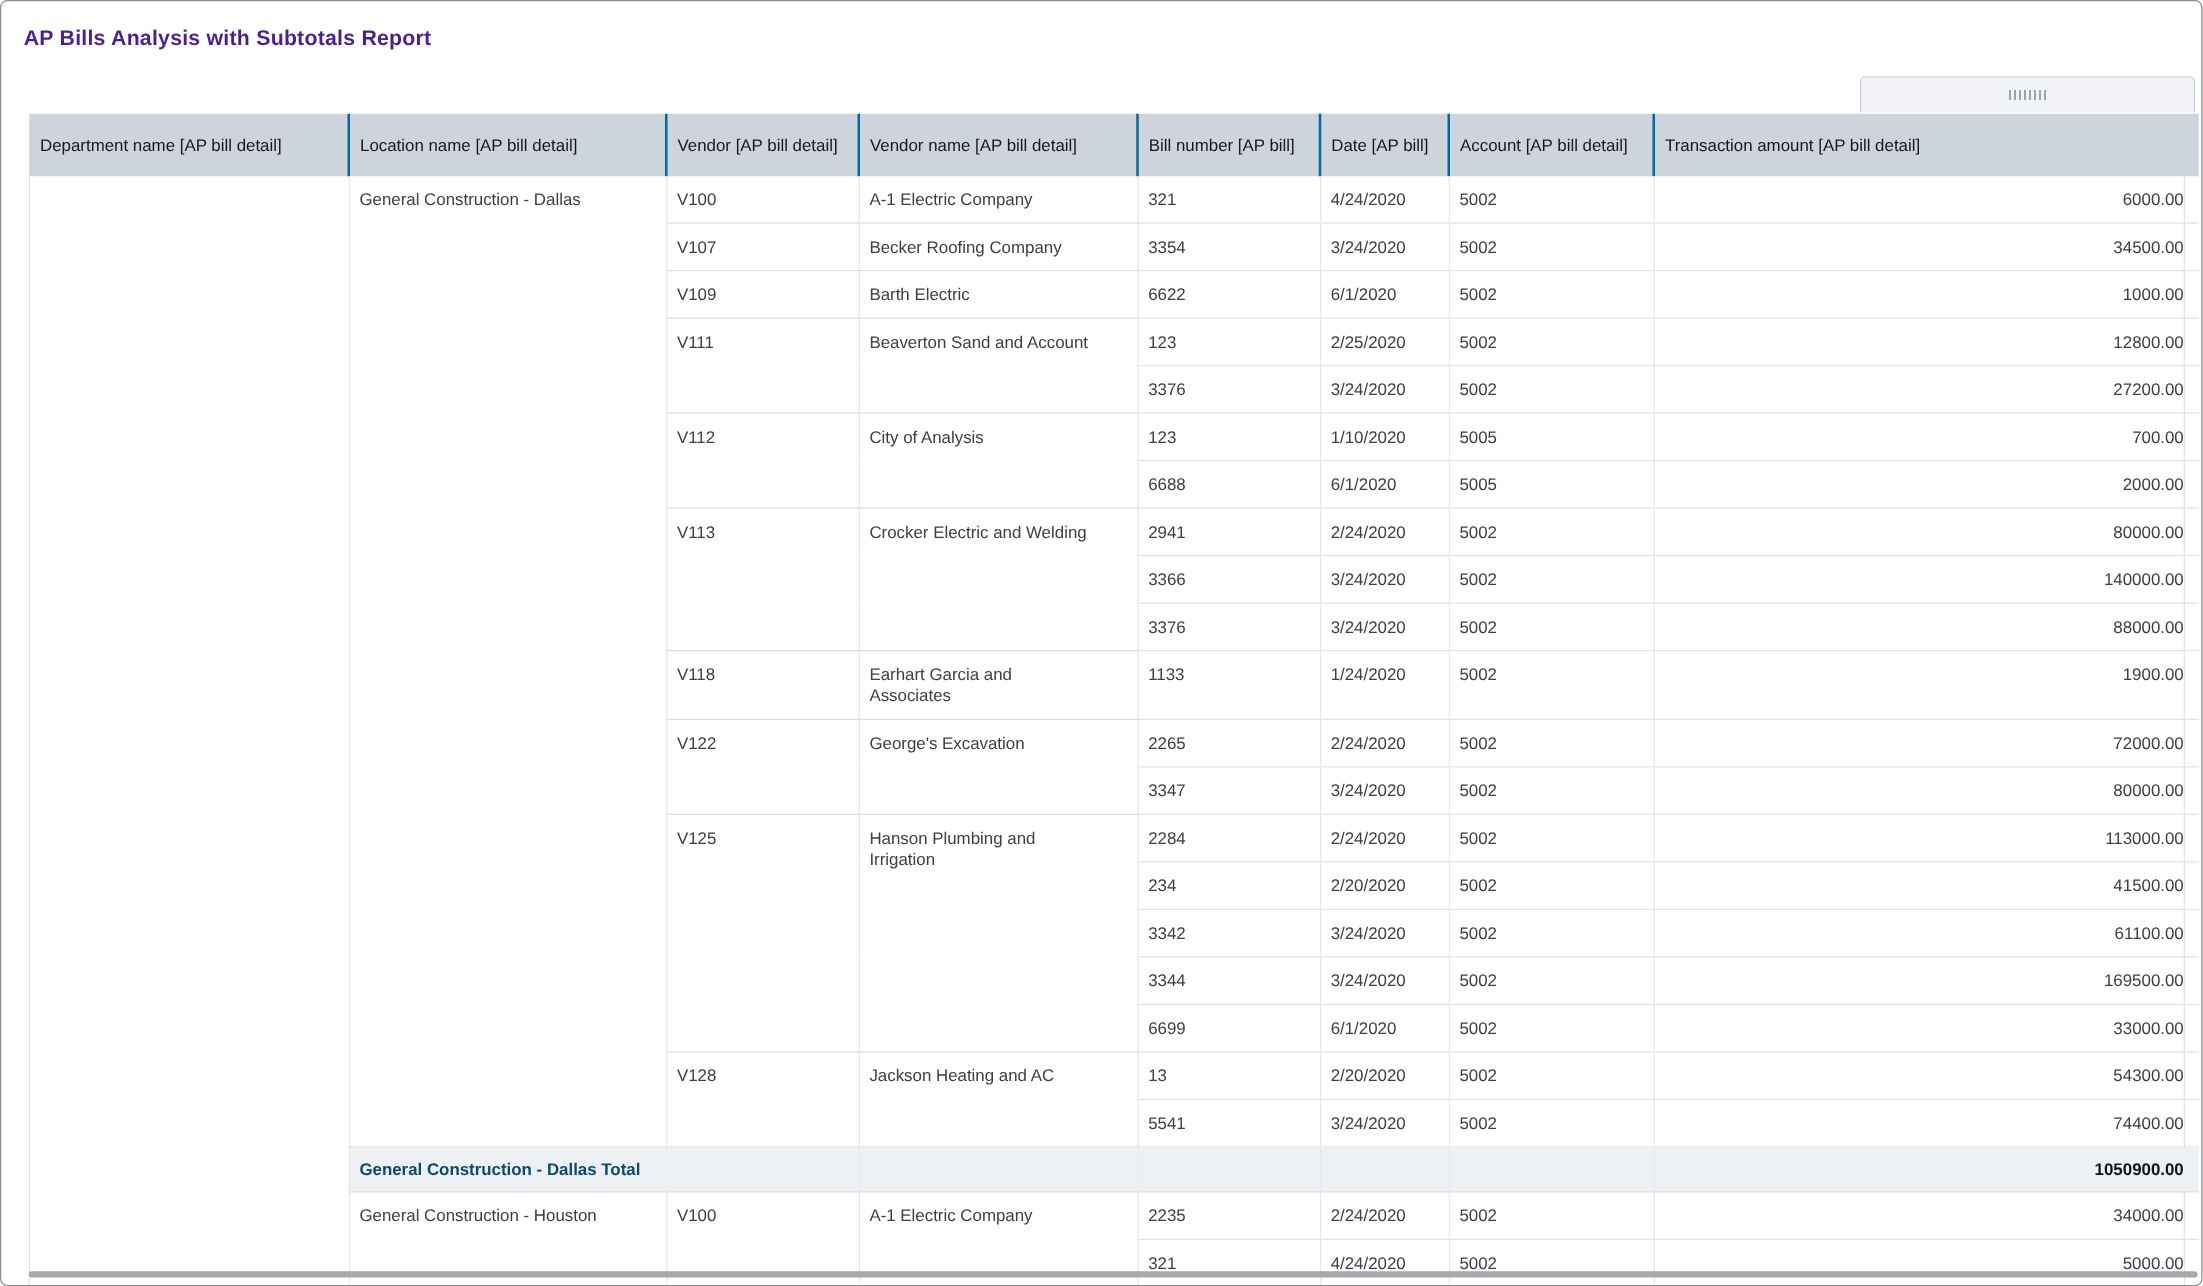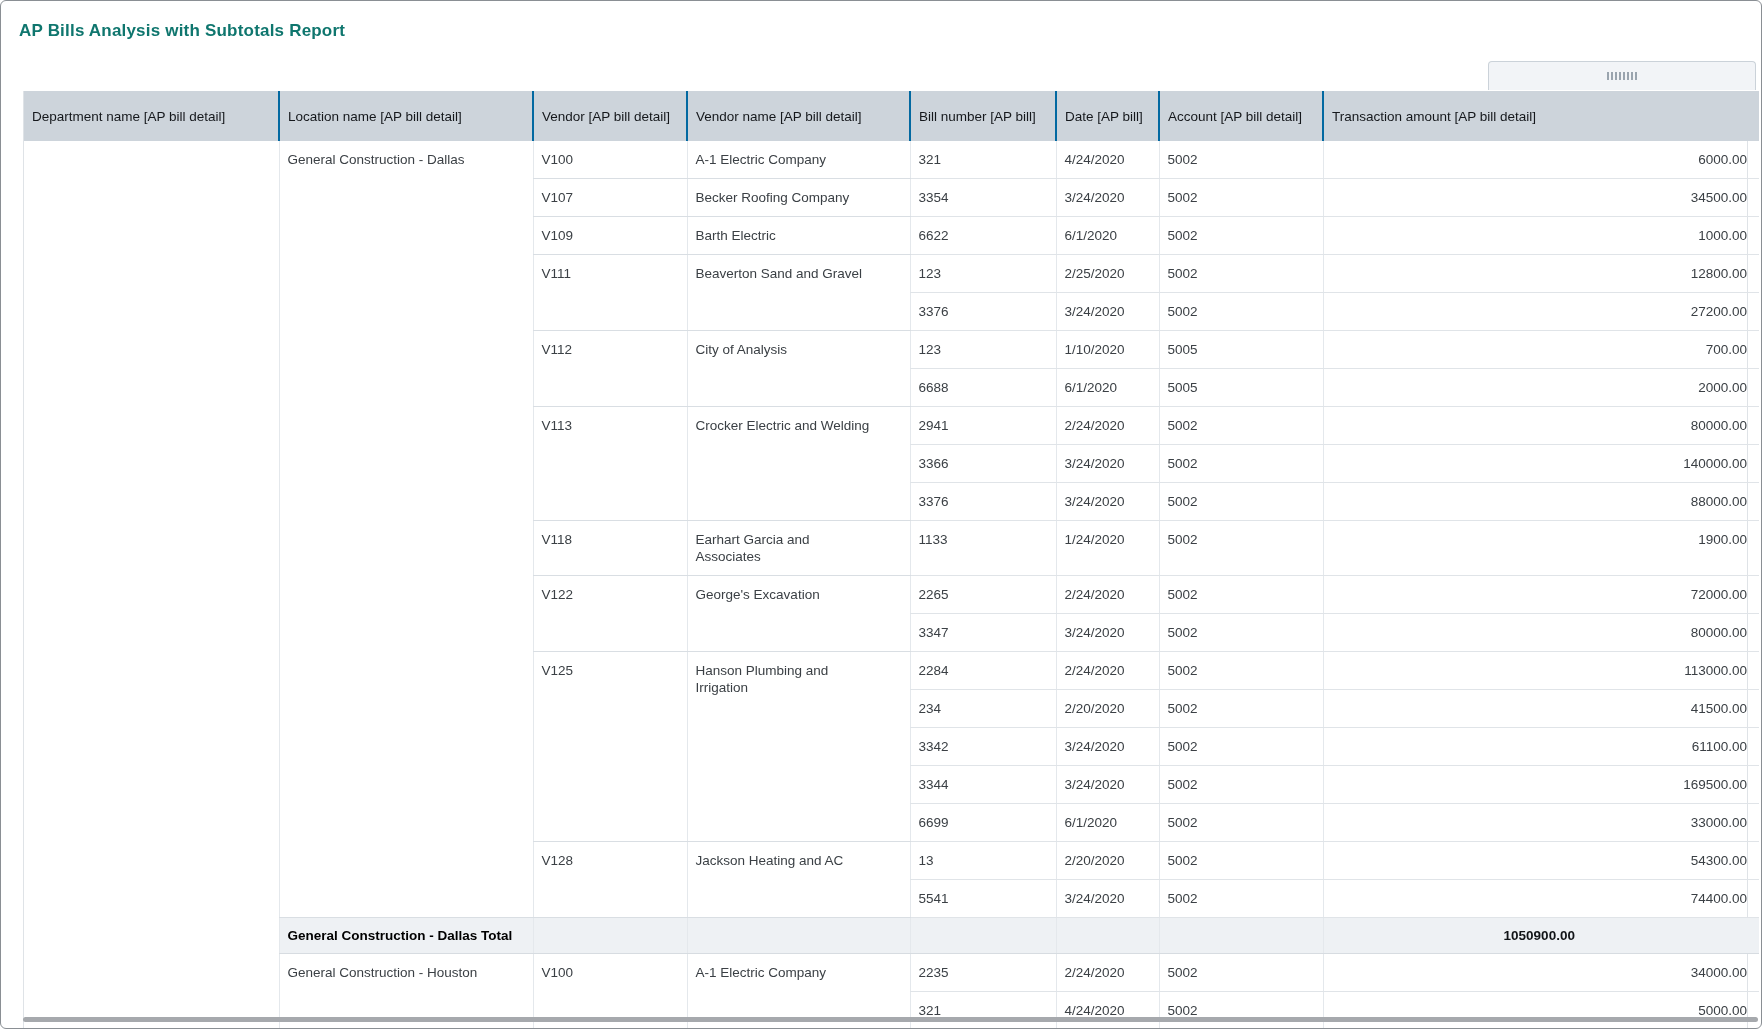--- a/index.html
+++ b/index.html
@@ -8,21 +8,21 @@
     background:#ffffff;
     border:1px solid #8a8f94;
     border-radius:6px;
     overflow:hidden;
     position:relative;
     font-family:"Liberation Sans", sans-serif;
     color:#3b4045;
   }
   .page-title{
     position:absolute;top:20px;left:18px;
-    font-size:17px;font-weight:bold;color:#0f766e;
+    font-size:17px;font-weight:bold;color:#4c1d95;
     letter-spacing:.2px;
   }
   
   .handle-box{
     position:absolute;top:60px;left:1487px;width:268px;height:29px;
     background:#f2f4f7;
     border:1px solid #cbd2d9;border-bottom:none;
     border-radius:4px 4px 0 0;
     display:flex;align-items:center;justify-content:center;
     box-sizing:border-box;
@@ -59,22 +59,22 @@
   td.dept{border-left:none;}
   td.bill{border-bottom:1px solid #e0e4e8;}
   td.vcode,td.vname,td.loc{border-bottom:1px solid #d9dee3;}
   td.vname{white-space:pre-line;}
   td.num{text-align:right;padding-right:12px;}
   tr.subtotal td{
     background:#eef1f4;
     border-top:1px solid #d7dce1;border-bottom:1px solid #d7dce1;
     padding:9px 8px;
   }
-  tr.subtotal td.loc-label{font-weight:bold;color:#000000;}
-  tr.subtotal td.num{font-weight:bold;color:#111417;padding-right:12px;text-align:center;}
+  tr.subtotal td.loc-label{font-weight:bold;color:#0c4a6e;}
+  tr.subtotal td.num{font-weight:bold;color:#111417;padding-right:12px;}
   
   .h-scrollbar{
     position:absolute;top:1016px;left:22px;width:1735px;height:5px;
     background:#a6a9ad;border-radius:3px;
   }
 </style>
 </head>
 <body>
 
 <div class="page-title">AP Bills Analysis with Subtotals Report</div>
@@ -129,21 +129,21 @@
         <tr>
           <td class="vcode">V109</td>
           <td class="vname">Barth Electric</td>
           <td class="bill">6622</td>
           <td class="bill">6/1/2020</td>
           <td class="bill">5002</td>
           <td class="bill num">1000.00</td>
         </tr>
         <tr>
           <td class="vcode" rowspan="2">V111</td>
-          <td class="vname" rowspan="2">Beaverton Sand and Gravel</td>
+          <td class="vname" rowspan="2">Beaverton Sand and Account</td>
           <td class="bill">123</td>
           <td class="bill">2/25/2020</td>
           <td class="bill">5002</td>
           <td class="bill num">12800.00</td>
         </tr>
         <tr>
           <td class="bill">3376</td>
           <td class="bill">3/24/2020</td>
           <td class="bill">5002</td>
           <td class="bill num">27200.00</td>

